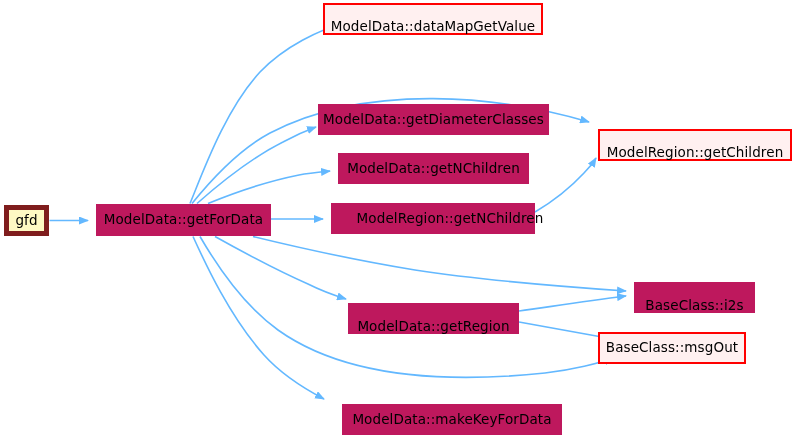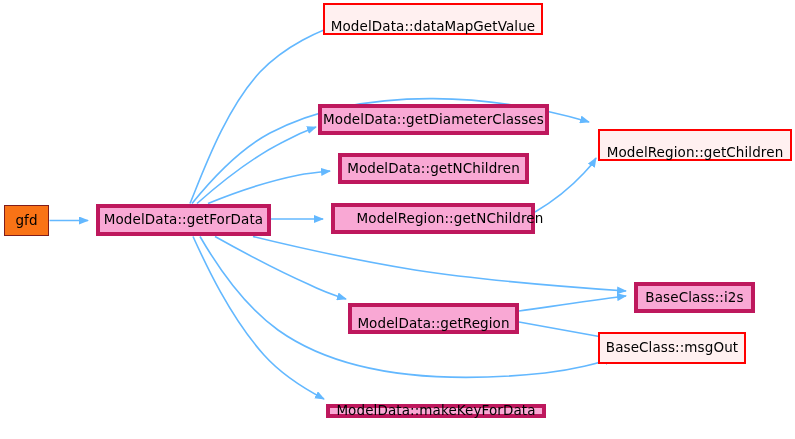--- a/index.html
+++ b/index.html
@@ -27,27 +27,27 @@
     position: absolute;
     box-sizing: border-box;
     display: flex;
     align-items: center;
     justify-content: center;
     white-space: nowrap;
     font-size: 13.5px;
     line-height: 1;
     letter-spacing: 0.1px;
     color: #000000;
-    background: #f9a8d4;
-    border: 4px solid #be185d;
+    background: #be185d;
+    border: 1px solid #be185d;
     z-index: 5;
   }
   .node.root {
-    background: #f97316;
-    border: 1px solid #7f1d1d;
+    background: #fef9c3;
+    border: 5px solid #7f1d1d;
     color: #000000;
   }
   .node.highlight {
     background: #fff0f0;
     border: 2px solid #ff0000;
   }
   .node-label {
     pointer-events: none;
   }
 </style>
@@ -94,27 +94,27 @@
       </div>
       <div class="node" style="left: 338px; top: 153px; width: 191px; height: 31px;">
         <span class="node-label">ModelData::getNChildren</span>
       </div>
       <div class="node" style="left: 331px; top: 203px; width: 204px; height: 31px; padding-left: 34px;">
         <span class="node-label">ModelRegion::getNChildren</span>
       </div>
       <div class="node highlight" style="left: 598px; top: 129px; width: 194px; height: 32px; align-items: flex-end;">
         <span class="node-label">ModelRegion::getChildren</span>
       </div>
-      <div class="node" style="left: 634px; top: 282px; width: 121px; height: 31px;">
+      <div class="node" style="left: 634px; top: 282px; width: 121px; height: 31px; align-items: flex-end;">
         <span class="node-label">BaseClass::i2s</span>
       </div>
       <div class="node highlight" style="left: 598px; top: 332px; width: 148px; height: 32px;">
         <span class="node-label">BaseClass::msgOut</span>
       </div>
       <div class="node" style="left: 348px; top: 303px; width: 171px; height: 31px; align-items: flex-end;">
         <span class="node-label">ModelData::getRegion</span>
       </div>
-      <div class="node" style="left: 326px; top: 404px; width: 220px; height: 14px;">
+      <div class="node" style="left: 342px; top: 404px; width: 220px; height: 31px;">
         <span class="node-label">ModelData::makeKeyForData</span>
       </div>
     </div>
 
 </div>
 
 </body></html>

